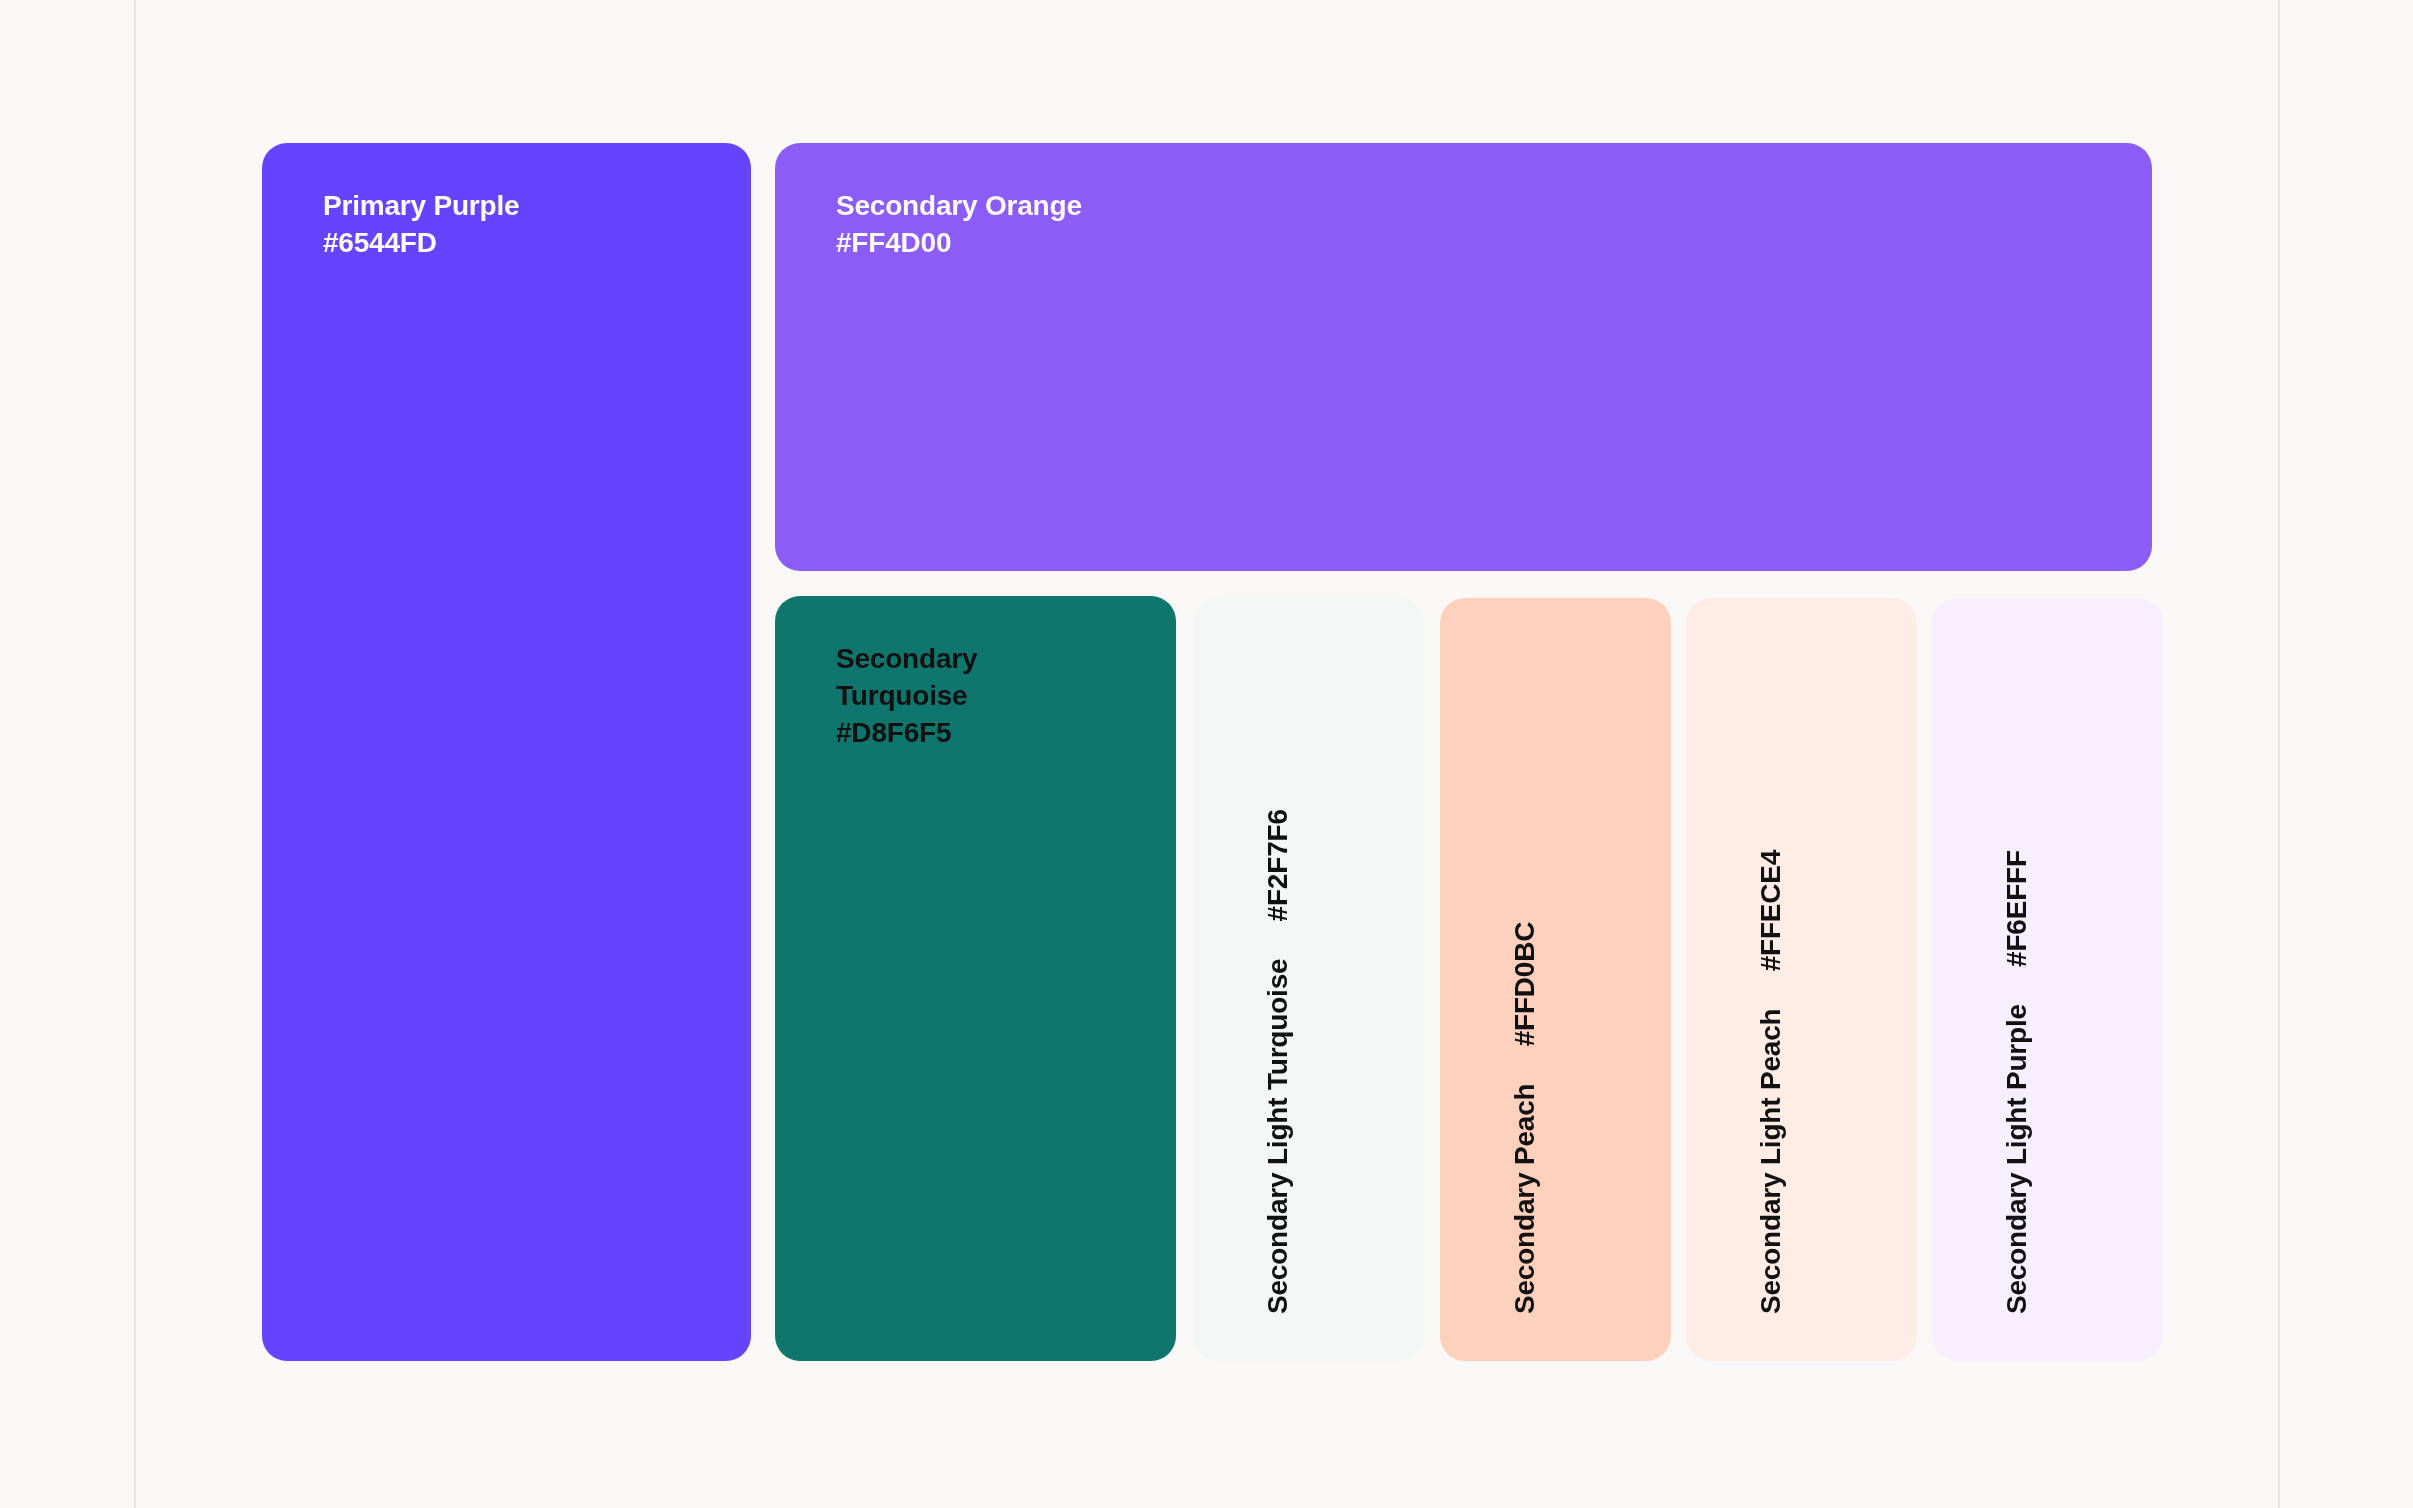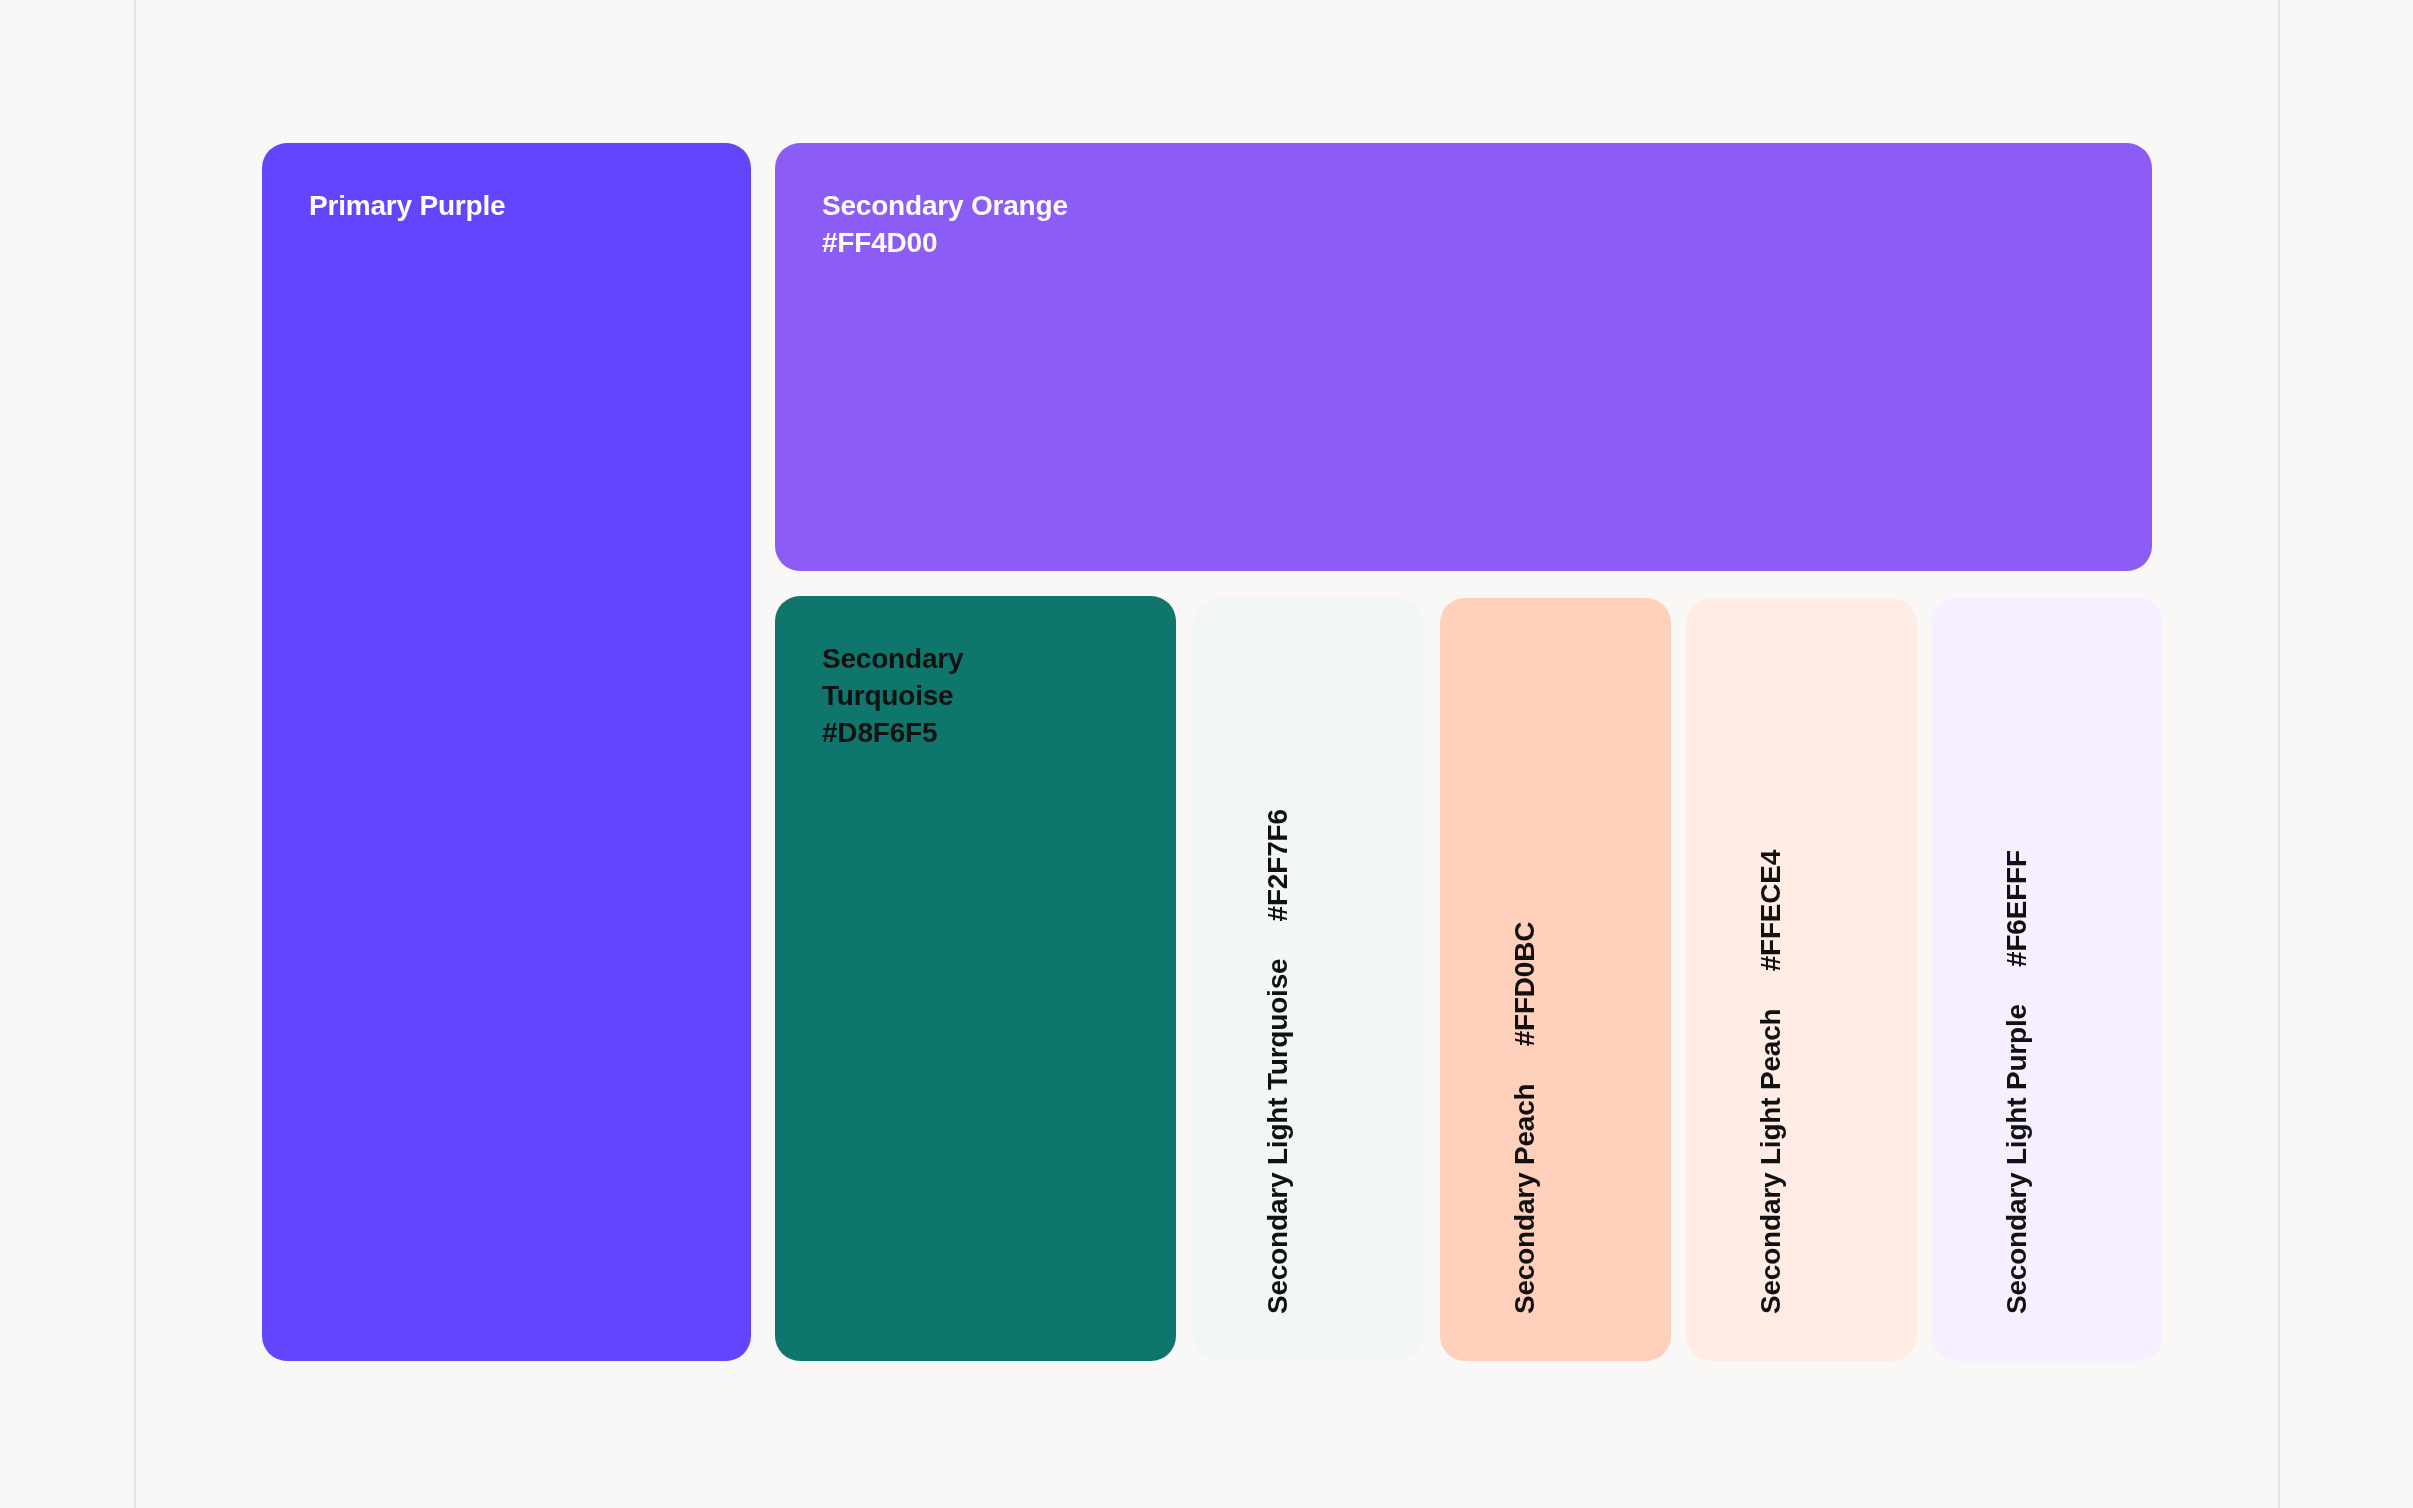--- a/index.html
+++ b/index.html
@@ -36,21 +36,21 @@
   
   .card {
     position: absolute;
     border-radius: 25px;
     box-sizing: border-box;
     overflow: hidden;
   }
 
   
   .card-h {
-    padding: 45px 47px;
+    padding: 45px 61px;
   }
   .card-h .line {
     font-size: 28px;
     font-weight: bold;
     line-height: 1.32;
     letter-spacing: -0.2px;
     white-space: pre-line;
   }
 
   
@@ -115,20 +115,21 @@
 </head>
 <body>
 
 <div class="canvas">
 
   <div class="rule rule-left"></div>
   <div class="rule rule-right"></div>
 
   <div class="card card-h c-primary-purple">
     <div class="line">Primary Purple</div>
+    <div class="line">#6544FD</div>
   </div>
 
   <div class="card card-h c-secondary-orange">
     <div class="line">Secondary Orange</div>
     <div class="line">#FF4D00</div>
   </div>
 
   <div class="card card-h c-secondary-turquoise">
     <div class="line">Secondary
 Turquoise</div>

